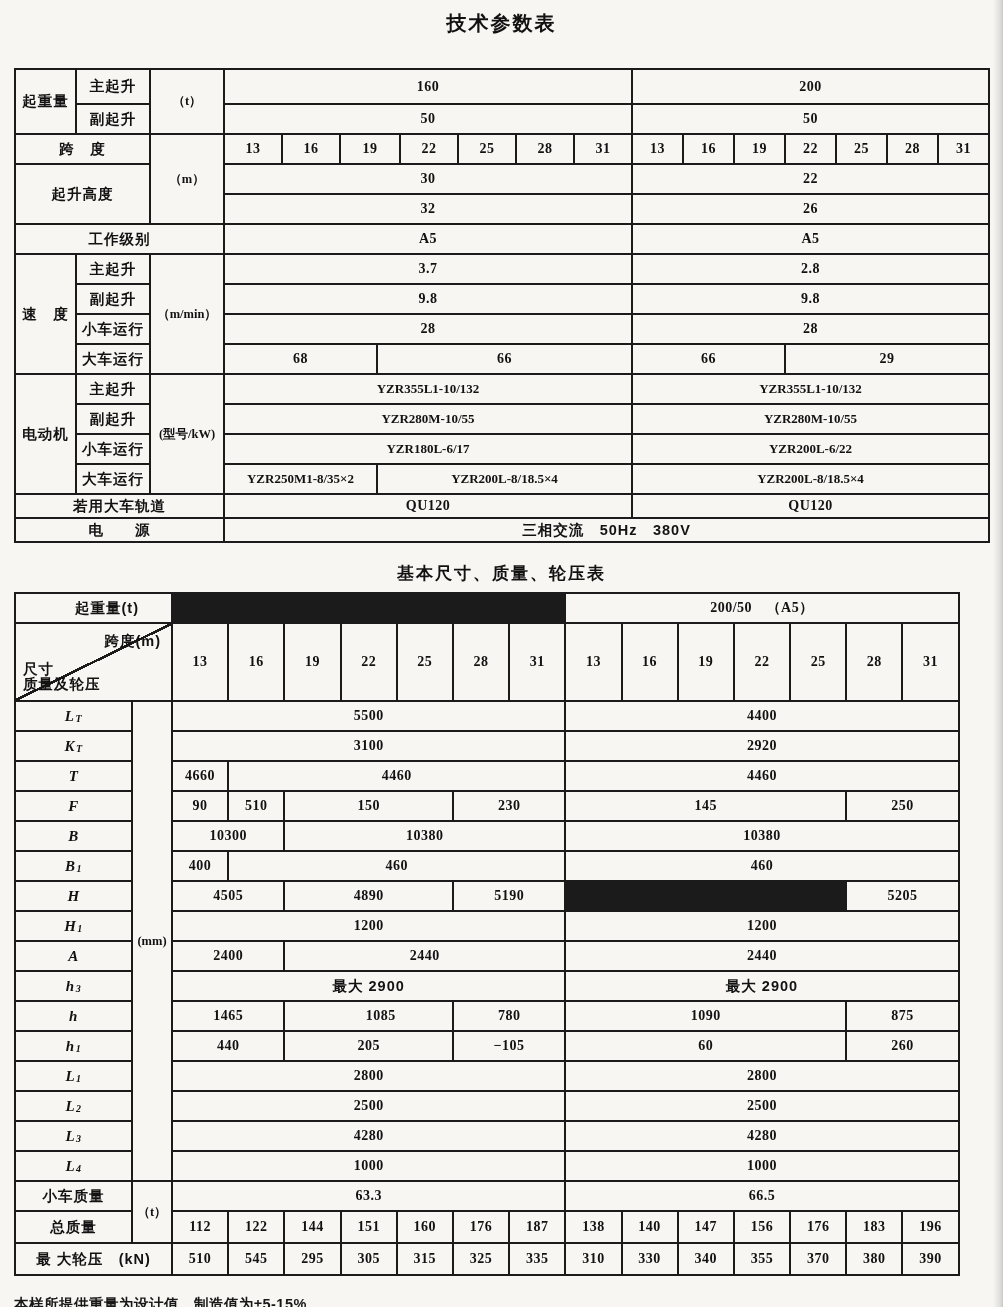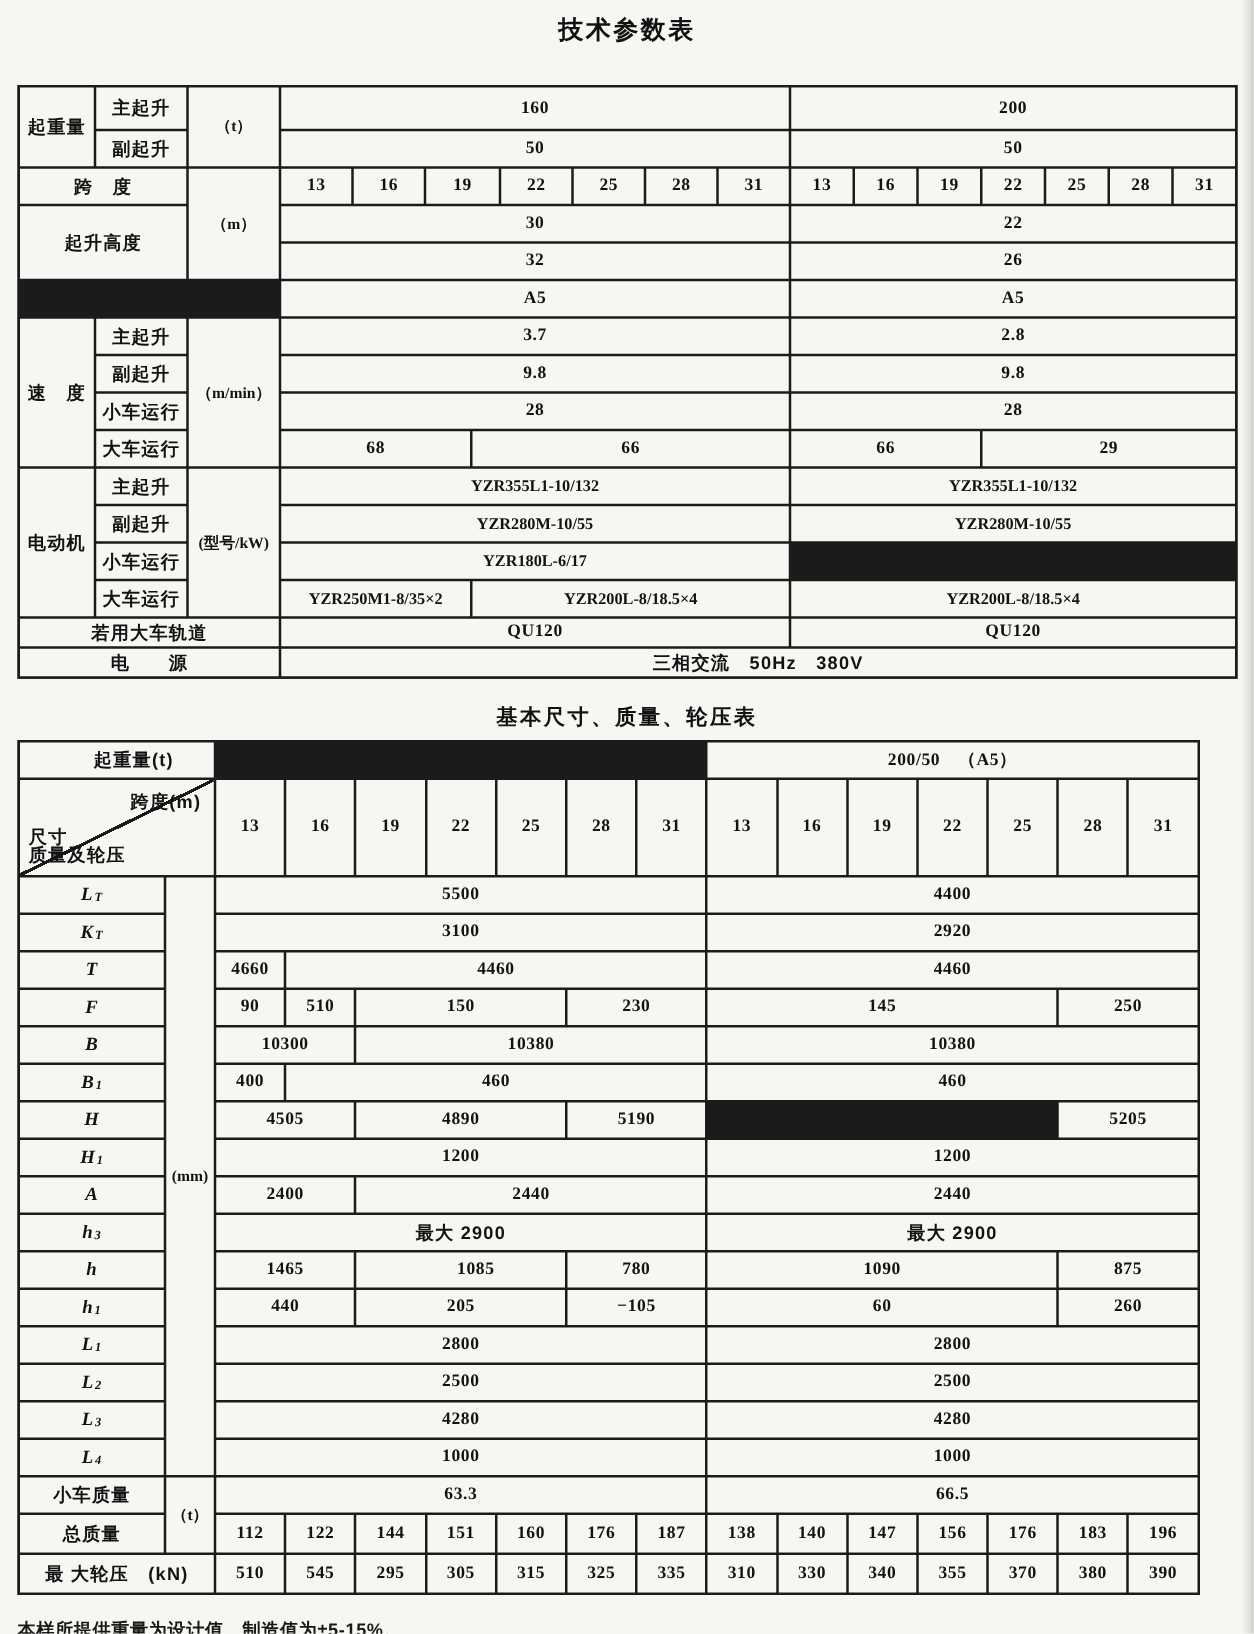--- a/index.html
+++ b/index.html
@@ -100,20 +100,21 @@
     <div class="cell num" style="grid-area: 3 / 14 / span 1 / span 1;">19</div>
     <div class="cell num" style="grid-area: 3 / 15 / span 1 / span 1;">22</div>
     <div class="cell num" style="grid-area: 3 / 16 / span 1 / span 1;">25</div>
     <div class="cell num" style="grid-area: 3 / 17 / span 1 / span 1;">28</div>
     <div class="cell num" style="grid-area: 3 / 18 / span 1 / span 1;">31</div>
     <div class="cell zh" style="grid-area: 4 / 1 / span 2 / span 2;">起升高度</div>
     <div class="cell num" style="grid-area: 4 / 4 / span 1 / span 8;">30</div>
     <div class="cell num" style="grid-area: 4 / 12 / span 1 / span 7;">22</div>
     <div class="cell num" style="grid-area: 5 / 4 / span 1 / span 8;">32</div>
     <div class="cell num" style="grid-area: 5 / 12 / span 1 / span 7;">26</div>
+    <div class="cell zh" style="grid-area: 6 / 1 / span 1 / span 3;">工作级别</div>
     <div class="cell num" style="grid-area: 6 / 4 / span 1 / span 8;">A5</div>
     <div class="cell num" style="grid-area: 6 / 12 / span 1 / span 7;">A5</div>
     <div class="cell zh" style="grid-area: 7 / 1 / span 4 / span 1;">速　度</div>
     <div class="cell zh" style="grid-area: 7 / 2 / span 1 / span 1;">主起升</div>
     <div class="cell unit" style="grid-area: 7 / 3 / span 4 / span 1;">（m/min）</div>
     <div class="cell num" style="grid-area: 7 / 4 / span 1 / span 8;">3.7</div>
     <div class="cell num" style="grid-area: 7 / 12 / span 1 / span 7;">2.8</div>
     <div class="cell zh" style="grid-area: 8 / 2 / span 1 / span 1;">副起升</div>
     <div class="cell num" style="grid-area: 8 / 4 / span 1 / span 8;">9.8</div>
     <div class="cell num" style="grid-area: 8 / 12 / span 1 / span 7;">9.8</div>
@@ -128,20 +129,21 @@
     <div class="cell zh" style="grid-area: 11 / 1 / span 4 / span 1;">电动机</div>
     <div class="cell zh" style="grid-area: 11 / 2 / span 1 / span 1;">主起升</div>
     <div class="cell unit" style="grid-area: 11 / 3 / span 4 / span 1;">(型号/kW)</div>
     <div class="cell motor" style="grid-area: 11 / 4 / span 1 / span 8;">YZR355L1-10/132</div>
     <div class="cell motor" style="grid-area: 11 / 12 / span 1 / span 7;">YZR355L1-10/132</div>
     <div class="cell zh" style="grid-area: 12 / 2 / span 1 / span 1;">副起升</div>
     <div class="cell motor" style="grid-area: 12 / 4 / span 1 / span 8;">YZR280M-10/55</div>
     <div class="cell motor" style="grid-area: 12 / 12 / span 1 / span 7;">YZR280M-10/55</div>
     <div class="cell zh" style="grid-area: 13 / 2 / span 1 / span 1;">小车运行</div>
     <div class="cell motor" style="grid-area: 13 / 4 / span 1 / span 8;">YZR180L-6/17</div>
+    <div class="cell motor" style="grid-area: 13 / 12 / span 1 / span 7;">YZR200L-6/22</div>
     <div class="cell zh" style="grid-area: 14 / 2 / span 1 / span 1;">大车运行</div>
     <div class="cell motor" style="grid-area: 14 / 4 / span 1 / span 3;">YZR250M1-8/35×2</div>
     <div class="cell motor" style="grid-area: 14 / 7 / span 1 / span 5;">YZR200L-8/18.5×4</div>
     <div class="cell motor" style="grid-area: 14 / 12 / span 1 / span 7;">YZR200L-8/18.5×4</div>
     <div class="cell zh" style="grid-area: 15 / 1 / span 1 / span 3;">若用大车轨道</div>
     <div class="cell num" style="grid-area: 15 / 4 / span 1 / span 8;">QU120</div>
     <div class="cell num" style="grid-area: 15 / 12 / span 1 / span 7;">QU120</div>
     <div class="cell zh" style="grid-area: 16 / 1 / span 1 / span 3;">电　　源</div>
     <div class="cell zh" style="grid-area: 16 / 4 / span 1 / span 15;">三相交流　50Hz　380V</div>
   </div>

